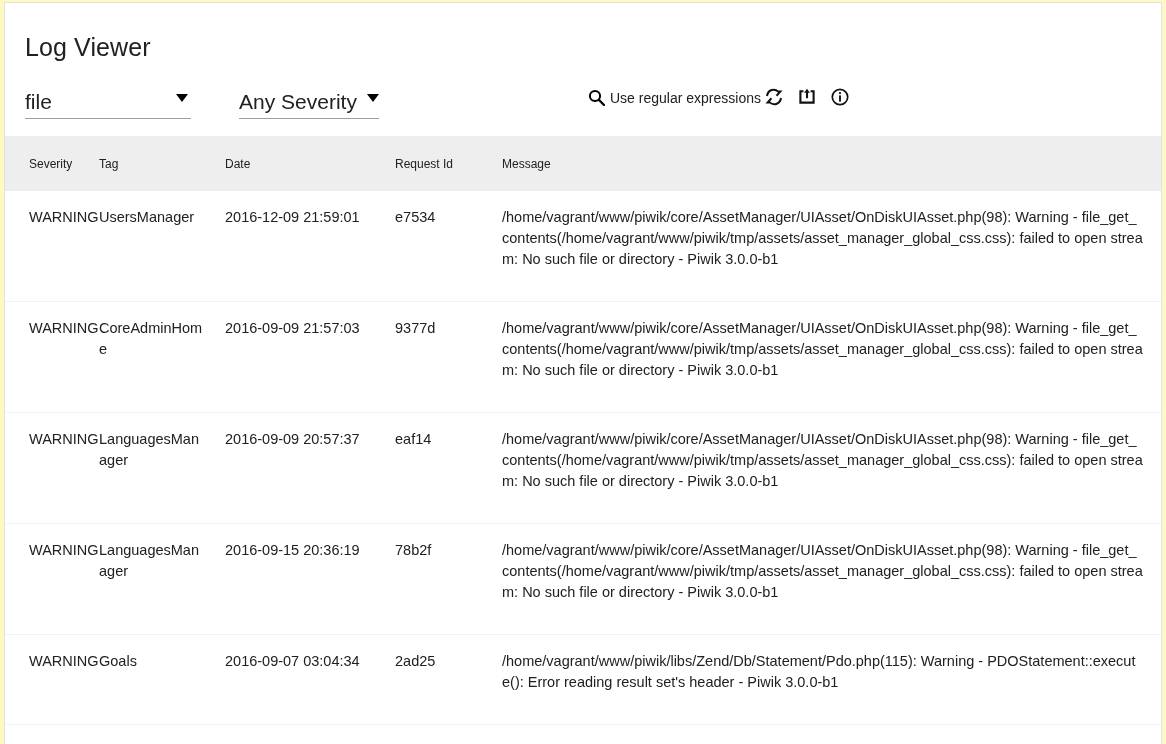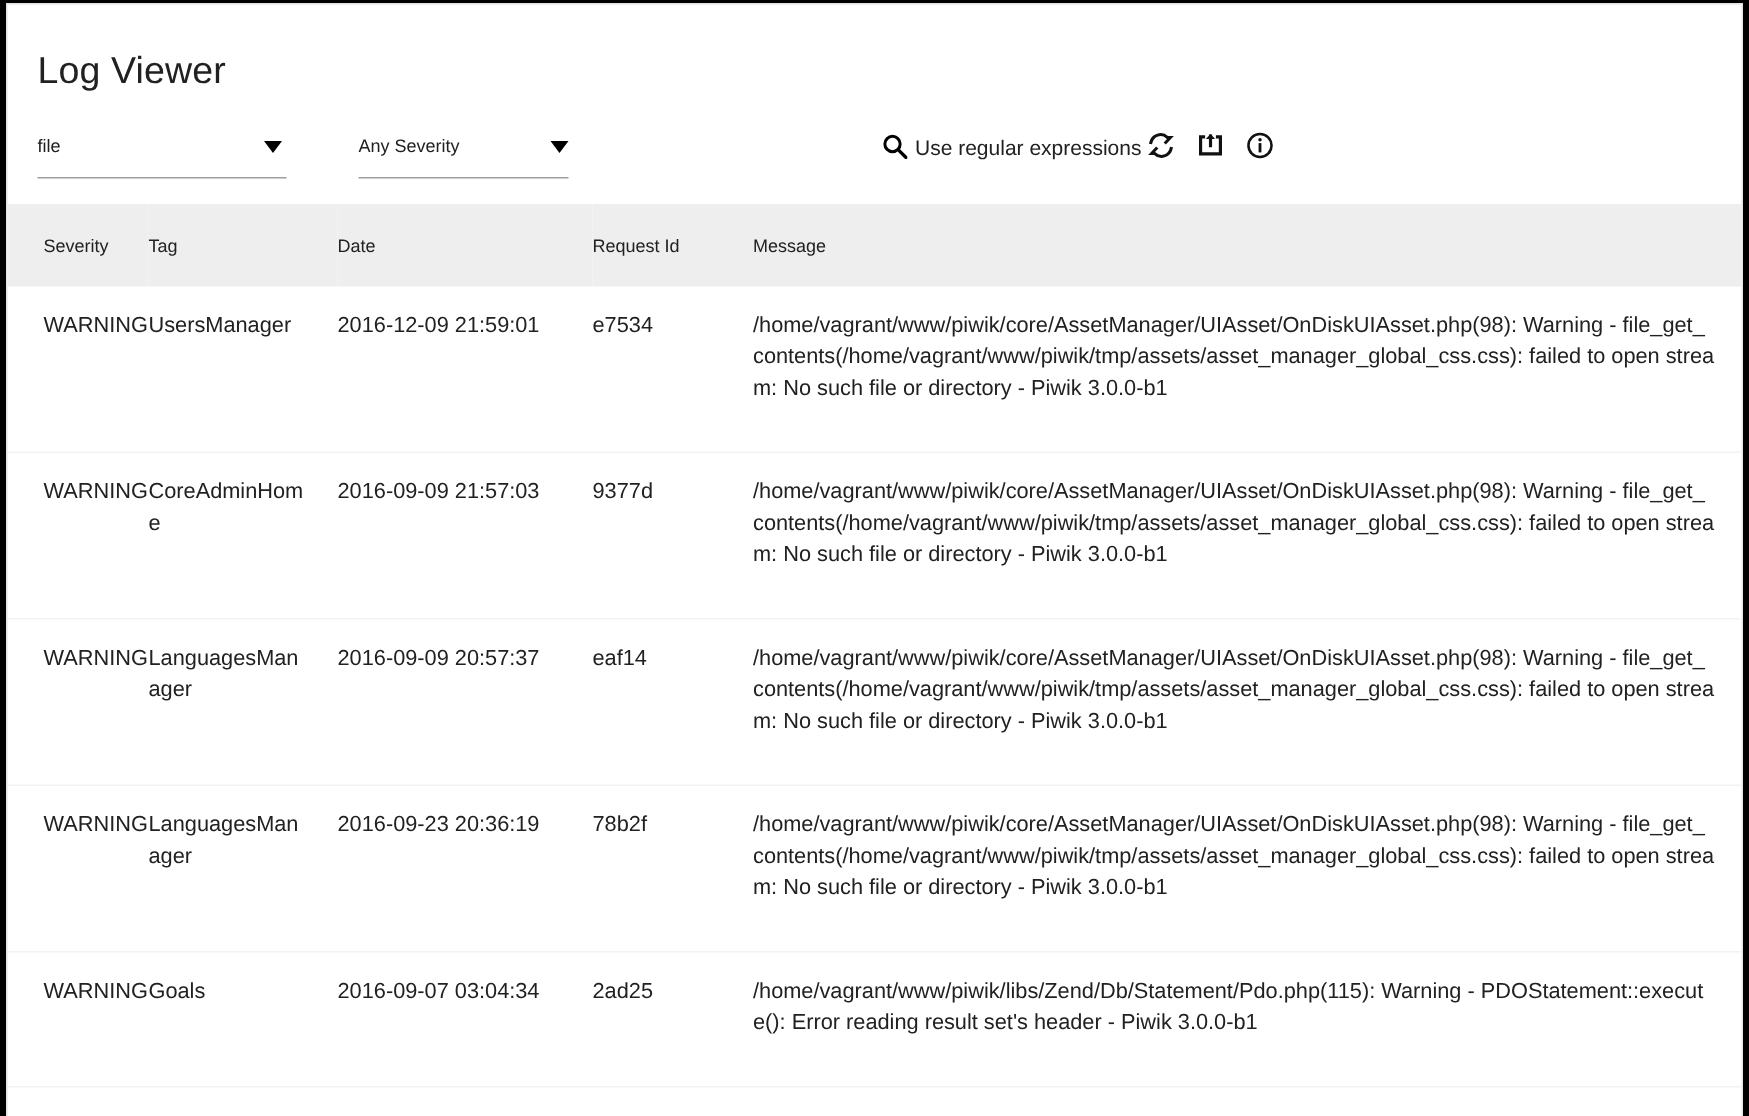--- a/index.html
+++ b/index.html
@@ -7,21 +7,21 @@
     margin: 0;
     padding: 0;
     background: #ffffff;
     font-family: "Liberation Sans", sans-serif;
   }
   #root {
     position: relative;
     width: 1166px;
     height: 744px;
     overflow: hidden;
-    background: #000000;
+    background: #fef9c3;
   }
   .card {
     position: absolute;
     left: 4px;
     top: 2px;
     width: 1158px;
     min-height: 742px;
     background: #ffffff;
     border: 1px solid #e2e2e2;
     border-bottom: none;
@@ -54,21 +54,21 @@
   }
   .select-ctrl {
     border-bottom: 1px solid #9e9e9e;
     box-sizing: border-box;
     cursor: pointer;
   }
   .select-ctrl .sel-label {
     position: absolute;
     left: 0;
     top: 3px;
-    font-size: 12px;
+    font-size: 21px;
     color: #212121;
     white-space: nowrap;
   }
   .select-ctrl .caret {
     position: absolute;
     top: 7px;
     width: 0;
     height: 0;
     border-left: 6px solid transparent;
     border-right: 6px solid transparent;
@@ -248,21 +248,21 @@
           <tr>
             <td class="c-sev">WARNING</td>
             <td class="c-tag">LanguagesManager</td>
             <td class="c-date">2016-09-09 20:57:37</td>
             <td class="c-req">eaf14</td>
             <td class="c-msg">/home/vagrant/www/piwik/core/AssetManager/UIAsset/OnDiskUIAsset.php(98): Warning - file_get_contents(/home/vagrant/www/piwik/tmp/assets/asset_manager_global_css.css): failed to open stream: No such file or directory - Piwik 3.0.0-b1</td>
           </tr>
           <tr>
             <td class="c-sev">WARNING</td>
             <td class="c-tag">LanguagesManager</td>
-            <td class="c-date">2016-09-23 20:36:19</td>
+            <td class="c-date">2016-09-15 20:36:19</td>
             <td class="c-req">78b2f</td>
             <td class="c-msg">/home/vagrant/www/piwik/core/AssetManager/UIAsset/OnDiskUIAsset.php(98): Warning - file_get_contents(/home/vagrant/www/piwik/tmp/assets/asset_manager_global_css.css): failed to open stream: No such file or directory - Piwik 3.0.0-b1</td>
           </tr>
           <tr>
             <td class="c-sev">WARNING</td>
             <td class="c-tag">Goals</td>
             <td class="c-date">2016-09-07 03:04:34</td>
             <td class="c-req">2ad25</td>
             <td class="c-msg">/home/vagrant/www/piwik/libs/Zend/Db/Statement/Pdo.php(115): Warning - PDOStatement::execute(): Error reading result set's header - Piwik 3.0.0-b1</td>
           </tr>

